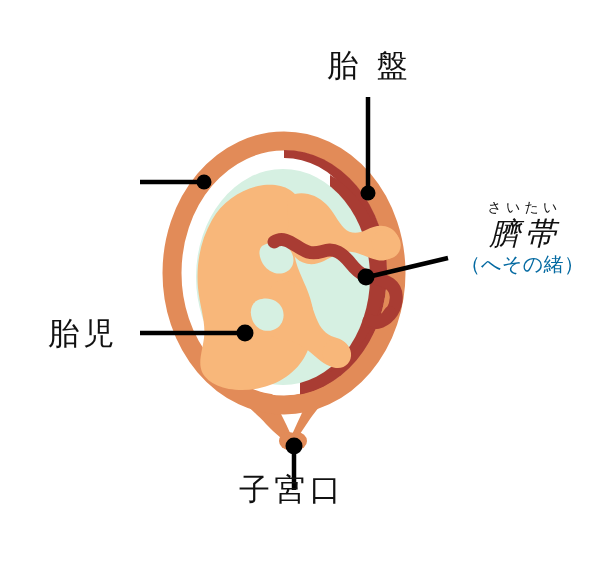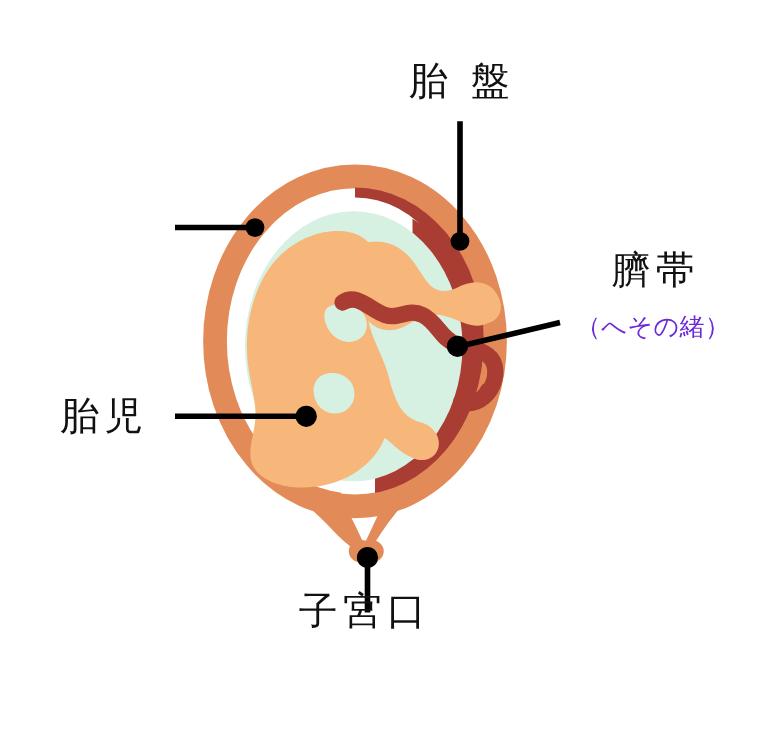--- a/index.html
+++ b/index.html
@@ -60,27 +60,29 @@
     color: #111111;
     line-height: 1.0;
     margin-bottom: 3px;
   }
   .cord-main {
     font-size: 31px;
     letter-spacing: 0.14em;
     padding-left: 0.14em;
     line-height: 1.05;
     color: #111111;
+    font-style: italic;
   }
   .cord-sub {
     font-size: 20px;
     letter-spacing: 0.02em;
     line-height: 1.2;
-    margin-top: 16px;
-    color: #6d28d9;
+    margin-top: 4px;
+    color: #0369a1;
+    font-family: Liberation Mono, monospace;
   }
 </style>
 </head>
 <body>
 
 <div id="diagram-root">
 
   <svg id="anatomy-svg" viewBox="0 0 612 588" xmlns="http://www.w3.org/2000/svg">
 
     <g>
@@ -237,17 +239,18 @@
   </svg>
 
 
   <div class="label label-main label-fetus">胎児</div>
 
   <div class="label label-main label-placenta">胎 盤</div>
 
   <div class="label label-main label-cervix">子宮口</div>
 
   <div class="cord-label-group">
+    <div class="ruby-text">さいたい</div>
     <div class="cord-main">臍帯</div>
     <div class="cord-sub">（へその緒）</div>
   </div>
 
 </div>
 
 </body></html>

